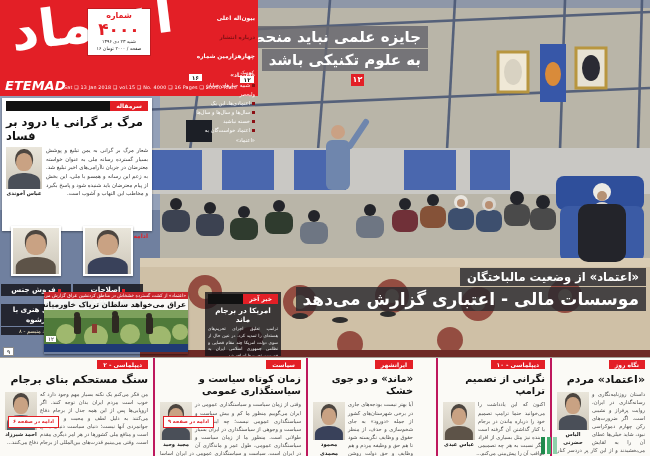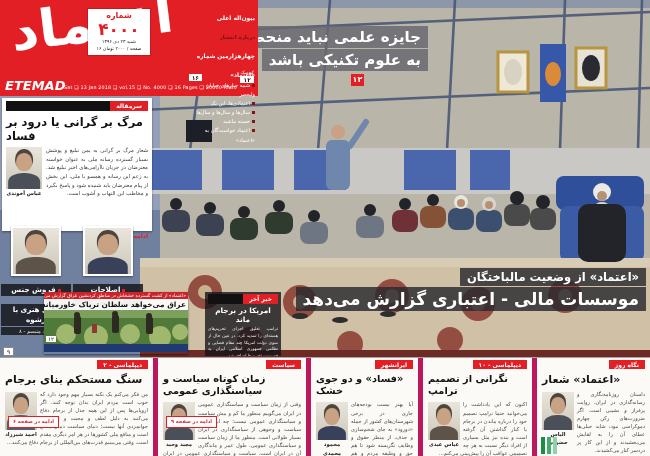--- a/index.html
+++ b/index.html
@@ -75,25 +75,25 @@
   .p-badge{position:absolute;left:2px;bottom:2px;background:#fff;font-size:5.5px;padding:0 2px;color:#222;}
   .p-bar{height:8px;background:#1f3a73;}
   .lnews{left:190px;top:292px;width:70px;height:60px;background:rgba(18,18,24,.78);
          padding:2px 3px;z-index:6;direction:rtl;margin-left:15px;}
   .ln-h{color:#fff;font-weight:bold;font-size:7.4px;text-align:center;margin:2px 0;}
   .ln-body{color:#e8e8e8;font-size:4.4px;text-align:justify;line-height:1.55;height:30px;overflow:hidden;}
   .ln-badge{display:inline-block;background:#fff;color:#222;font-size:5.5px;padding:0 2px;margin-top:1px;}
   
   .bottom{left:0;top:357px;width:650px;height:99px;background:#fbfaf6;border-top:1px solid #a8a49c;
           display:flex;z-index:7;}
-  .bcol{position:relative;direction:rtl;padding:2px 5px;box-sizing:border-box;border-left:5px solid #be185d;}
+  .bcol{position:relative;direction:rtl;padding:2px 5px;box-sizing:border-box;border-left:2px solid #be185d;}
   .bcol:first-child{border-left:none;}
   .btab{position:absolute;top:2px;right:5px;background:#e31f26;color:#fff;font-size:6px;
         font-weight:bold;padding:1px 6px;}
-  .bh{margin-top:13px;font-weight:bold;color:#131313;text-align:left;font-size:11px;line-height:1.25;}
+  .bh{margin-top:13px;font-weight:bold;color:#131313;text-align:right;font-size:11px;line-height:1.25;}
   .bh.small{font-size:9.8px;}
   .bfig{float:left;width:32px;margin:2px 3px 0 0;text-align:center;}
   .bfig .bust{width:32px;height:38px;}
   .bbody{font-size:5.2px;color:#4a4a4a;text-align:justify;line-height:1.55;margin-top:3px;
          height:66px;overflow:hidden;}
   .bmore{position:absolute;left:8px;top:58px;border:1px solid #e31f26;color:#e31f26;
          font-size:5px;font-weight:bold;padding:1px 4px;background:#fff;text-align:center;line-height:1.5;}
   .gbars{left:541px;top:437px;display:flex;gap:2px;z-index:8;}
   .gbars i{width:4px;height:17px;display:block;}
   .gbars i:nth-child(1){background:#1f8a4c;}
@@ -360,43 +360,43 @@
         <span class="bfig">
           <span class="bust"></span>
           <span class="cap">مجید وحید</span>
         </span>
         <span>وقتی از زمان سیاست و سیاستگذاری عمومی در ایران می‌گوییم منظور ما کم و بیش سیاست و سیاستگذاری عمومی نیست؛ چه اینکه عمر سیاست و وجوهی از سیاستگذاری در ایران بسیار طولانی است. منظور ما از زمان سیاست و سیاستگذاری عمومی، طول عمر و ماندگاری آن در ایران است. سیاست و سیاستگذاری عمومی در ایران اساسا پدیده‌هایی شتاب‌زده بوده‌اند.</span>
       </div>
       <div class="bmore">ادامه در صفحه ۹</div>
     </div>
     <div class="bcol" style="width:112px;">
       <div class="btab">ایرانشهر</div>
-      <div class="bh small">«فساد» و دو جوی خشک</div>
+      <div class="bh small">«ماند» و دو جوی خشک</div>
       <div class="bbody">
         <span class="bfig">
           <span class="bust b3"></span>
           <span class="cap">محمود محمدی</span>
         </span>
         <span>آیا بهتر نیست بودجه‌های جاری در برخی شهرستان‌های کشور از جمله «دورود» به جای شخم‌سازی و حذف، از منظر حقوق و وظایف نگریسته شود تا هم حق و وظیفه مردم و هم وظایف و حق دولت روشن شود؟</span>
       </div>
     </div>
-    <div class="bcol" style="width:114px;">
+    <div class="bcol" style="width:114px;margin-left:18px;">
       <div class="btab">دیپلماسی - ۱۰</div>
       <div class="bh small">نگرانی از تصمیم ترامپ</div>
       <div class="bbody">
         <span class="bfig">
           <span class="bust b2"></span>
           <span class="cap">عباس عبدی</span>
         </span>
         <span>اکنون که این یادداشت را می‌خوانید حتما ترامپ تصمیم خود را درباره ماندن در برجام یا کنار گذاشتن آن گرفته است و بنده نیز مثل بسیاری از افراد دیگر نسبت به هر چه تصمیمی عواقب آن را پیش‌بینی می‌کنم...</span>
       </div>
     </div>
     <div class="bcol" style="flex:1;">
       <div class="btab">نگاه روز</div>
-      <div class="bh">«اعتماد» شعار</div>
+      <div class="bh">«اعتماد» مردم</div>
       <div class="bbody">
         <span class="bfig">
           <span class="bust"></span>
           <span class="cap">الیاس حضرتی</span>
         </span>
         <span>داستان روزنامه‌نگاری و رسانه‌گذاری در ایران، روایت پرفراز و نشیبی است. اگر ضرورت‌های رکن چهارم دموکراسی نبود، شاید خیلی‌ها عطای آن را به لقایش می‌بخشیدند و از این کار پر دردسر کنار می‌کشیدند.</span>
       </div>
     </div>
   </div>
 

